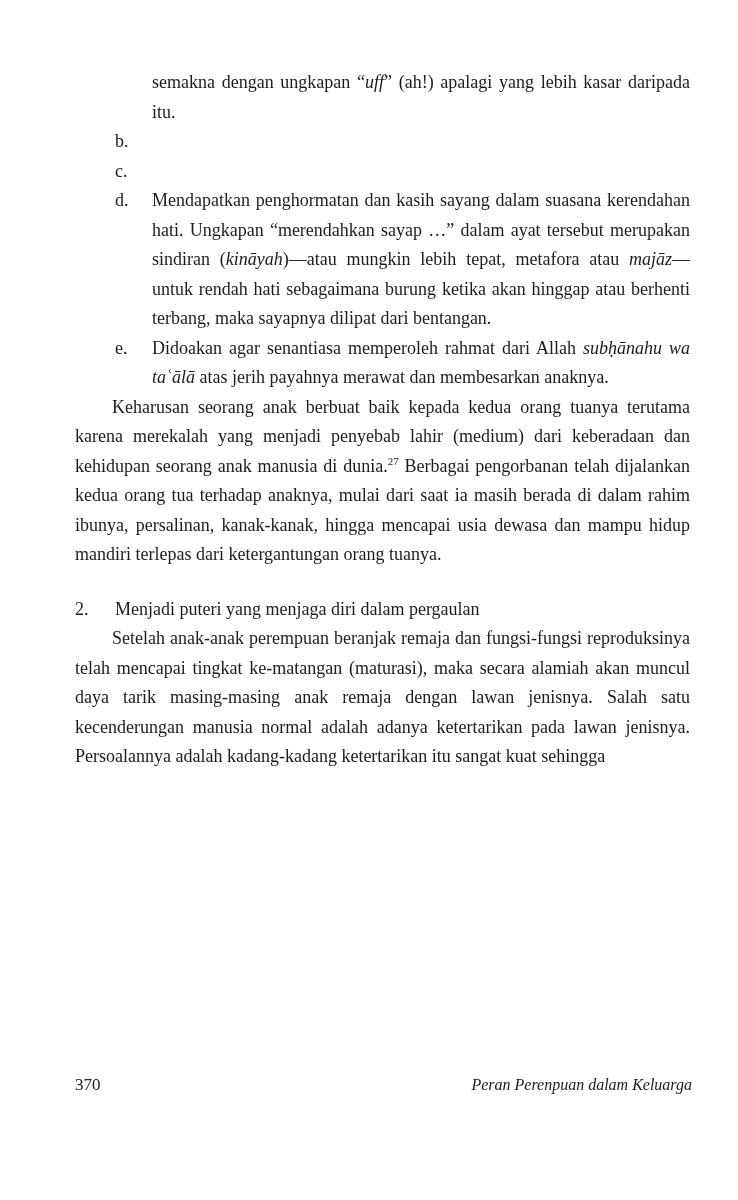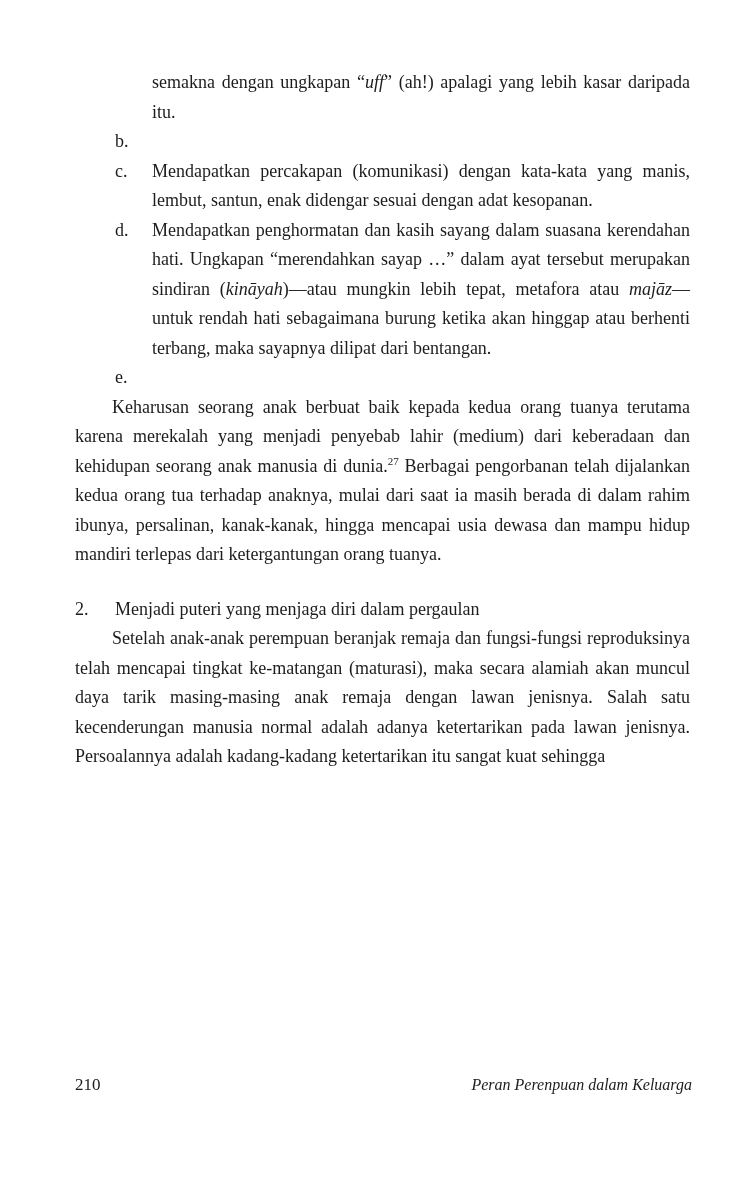--- a/index.html
+++ b/index.html
@@ -84,41 +84,41 @@
   <div class="text-block">
 
     <div class="cont-para"><span>semakna dengan ungkapan “</span><em class="book-italic">uff</em><span>” (ah!) apalagi yang lebih kasar daripada itu.</span></div>
 
     <div class="li">
       <span class="li-label">b.</span>
     </div>
 
     <div class="li">
       <span class="li-label">c.</span>
-      <div class="li-text">Mendapatkan percakapan (komunikasi) dengan kata-kata yang manis, lembut, santun, enak didengar sesuai dengan adat kesopanan.</div>
     </div>
 
     <div class="li">
       <span class="li-label">d.</span>
       <div class="li-text"><span>Mendapatkan penghormatan dan kasih sayang dalam suasana kerendahan hati. Ungkapan “merendahkan sayap …” dalam ayat tersebut merupakan sindiran (</span><em class="book-italic">kināyah</em><span>)—atau mungkin lebih tepat, metafora atau </span><em class="book-italic">majāz</em><span>—untuk rendah hati sebagaimana burung ketika akan hinggap atau berhenti terbang, maka sayapnya dilipat dari bentangan.</span></div>
     </div>
 
     <div class="li">
       <span class="li-label">e.</span>
+      <div class="li-text"><span>Didoakan agar senantiasa memperoleh rahmat dari Allah </span><em class="book-italic">subḥānahu wa taʿālā</em><span> atas jerih payahnya merawat dan membesarkan anaknya.</span></div>
     </div>
 
     <div class="body-para"><span>Keharusan seorang anak berbuat baik kepada kedua orang tuanya terutama karena merekalah yang menjadi penyebab lahir (medium) dari keberadaan dan kehidupan seorang anak manusia di dunia.</span><sup class="fn">27</sup><span> Berbagai pengorbanan telah dijalankan kedua orang tua terhadap anaknya, mulai dari saat ia masih berada di dalam rahim ibunya, persalinan, kanak-kanak, hingga mencapai usia dewasa dan mampu hidup mandiri terlepas dari ketergantungan orang tuanya.</span></div>
 
     <div class="section-row">
       <span class="section-number">2.</span>
       <span class="section-heading">Menjadi puteri yang menjaga diri dalam pergaulan</span>
     </div>
 
     <div class="body-para">Setelah anak-anak perempuan beranjak remaja dan fungsi-fungsi reproduksinya telah mencapai tingkat ke-matangan (maturasi), maka secara alamiah akan muncul daya tarik masing-masing anak remaja dengan lawan jenisnya. Salah satu kecenderungan manusia normal adalah adanya ketertarikan pada lawan jenisnya. Persoalannya adalah kadang-kadang ketertarikan itu sangat kuat sehingga</div>
 
   </div>
 
   <div class="page-footer">
-    <span>210</span>
+    <span>370</span>
     <span class="running-title">Peran Perenpuan dalam Keluarga</span>
   </div>
 
 </div>
 
 </body></html>

